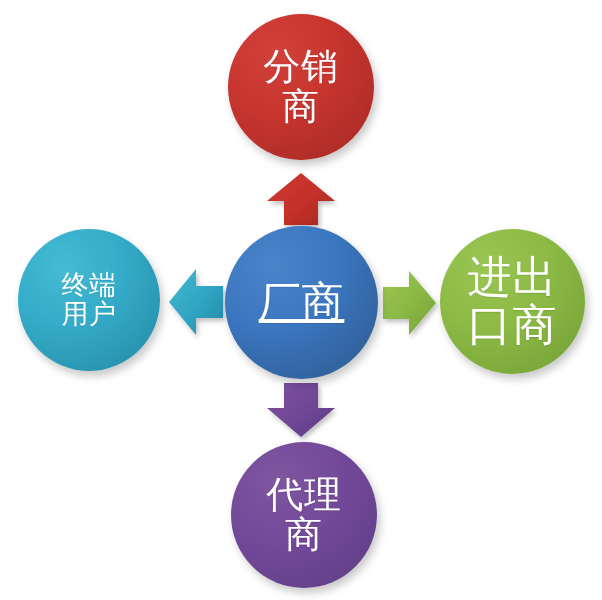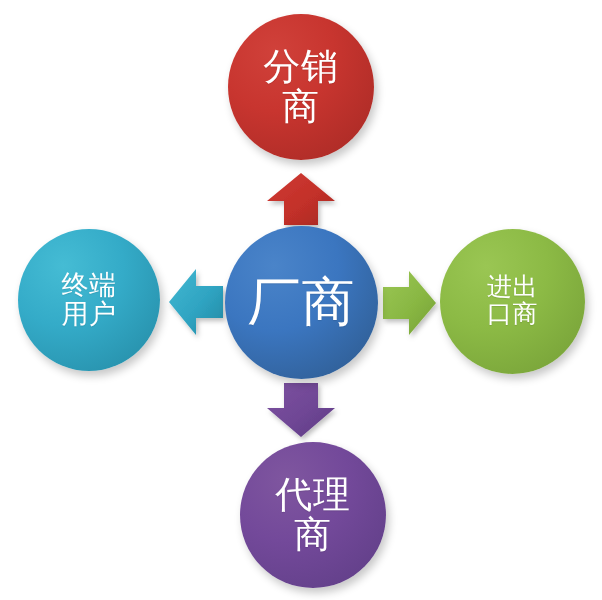--- a/index.html
+++ b/index.html
@@ -45,21 +45,21 @@
   }
 
   
   #node-center {
     left: 225px;
     top: 226px;
     width: 153px;
     height: 153px;
     background: radial-gradient(circle at 32% 26%, #4a84c9 0%, #3b76c0 42%, #31619a 82%, #2b5589 100%);
   }
-  #node-center .node-label { font-size: 53px; }
+  #node-center .node-label { font-size: 42px; text-decoration: underline; }
 
   
   #node-top {
     left: 228px;
     top: 14px;
     width: 146px;
     height: 146px;
     background: radial-gradient(circle at 32% 26%, #d0413a 0%, #c8352f 40%, #ae2c27 84%, #a12925 100%);
   }
   #node-top .node-label { font-size: 37px; }
@@ -75,25 +75,25 @@
   #node-left .node-label { font-size: 27px; }
 
   
   #node-right {
     left: 440px;
     top: 229px;
     width: 145px;
     height: 145px;
     background: radial-gradient(circle at 32% 26%, #9ac653 0%, #8cba45 42%, #7aa53a 84%, #719b34 100%);
   }
-  #node-right .node-label { font-size: 25px; font-family: Liberation Mono, monospace; }
+  #node-right .node-label { font-size: 44px; }
 
   
   #node-bottom {
-    left: 240px;
+    left: 231px;
     top: 442px;
     width: 146px;
     height: 146px;
     background: radial-gradient(circle at 32% 26%, #7f569f 0%, #73499a 42%, #63408a 84%, #5b3b80 100%);
   }
   #node-bottom .node-label { font-size: 37px; }
 
   
   .arrow {
     position: absolute;

